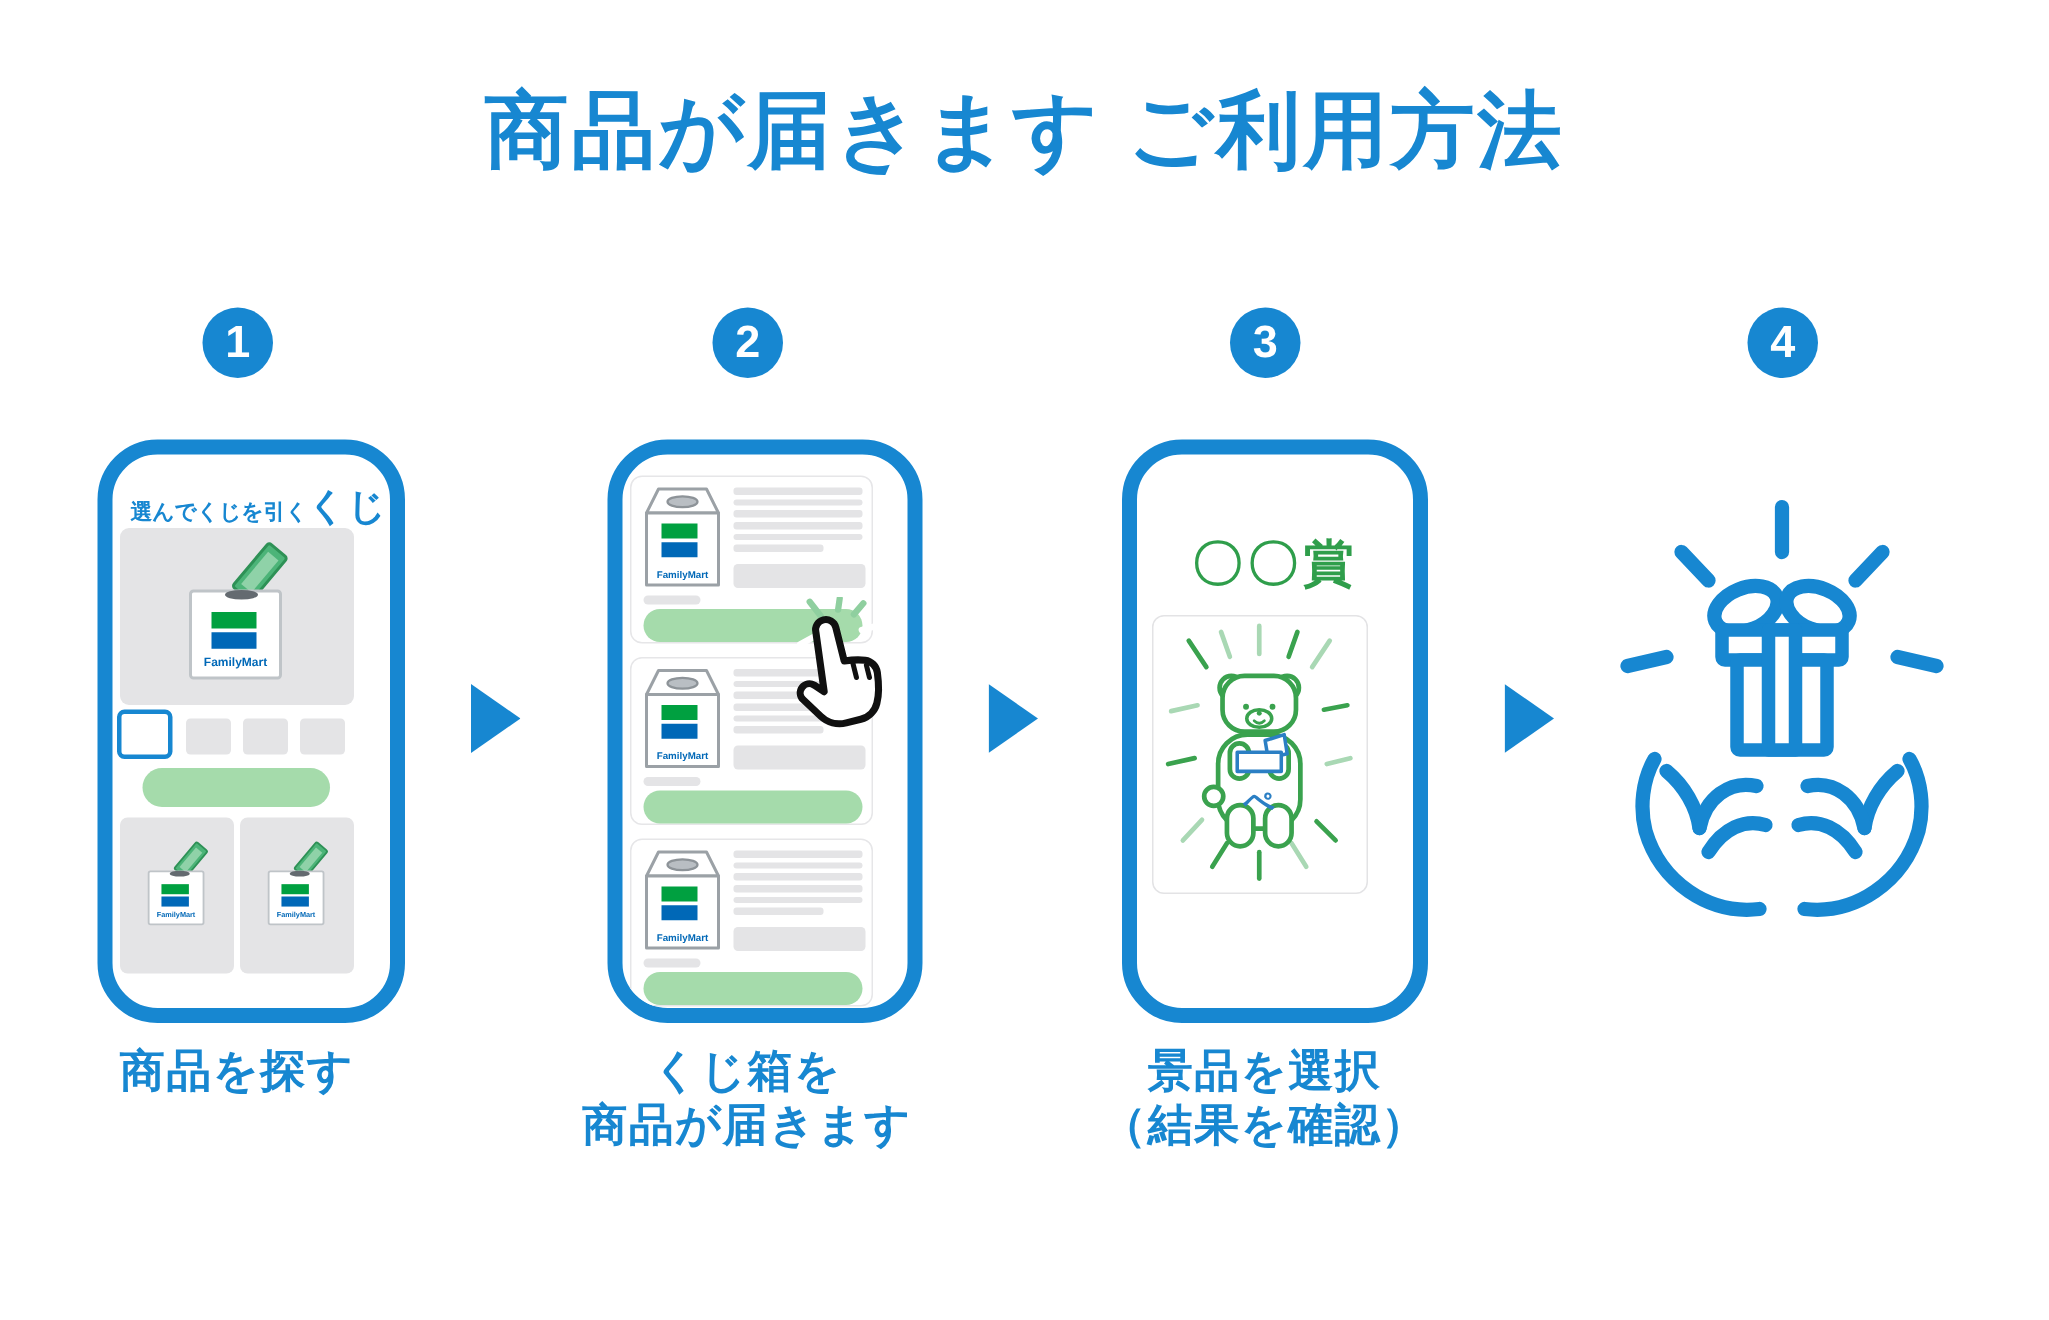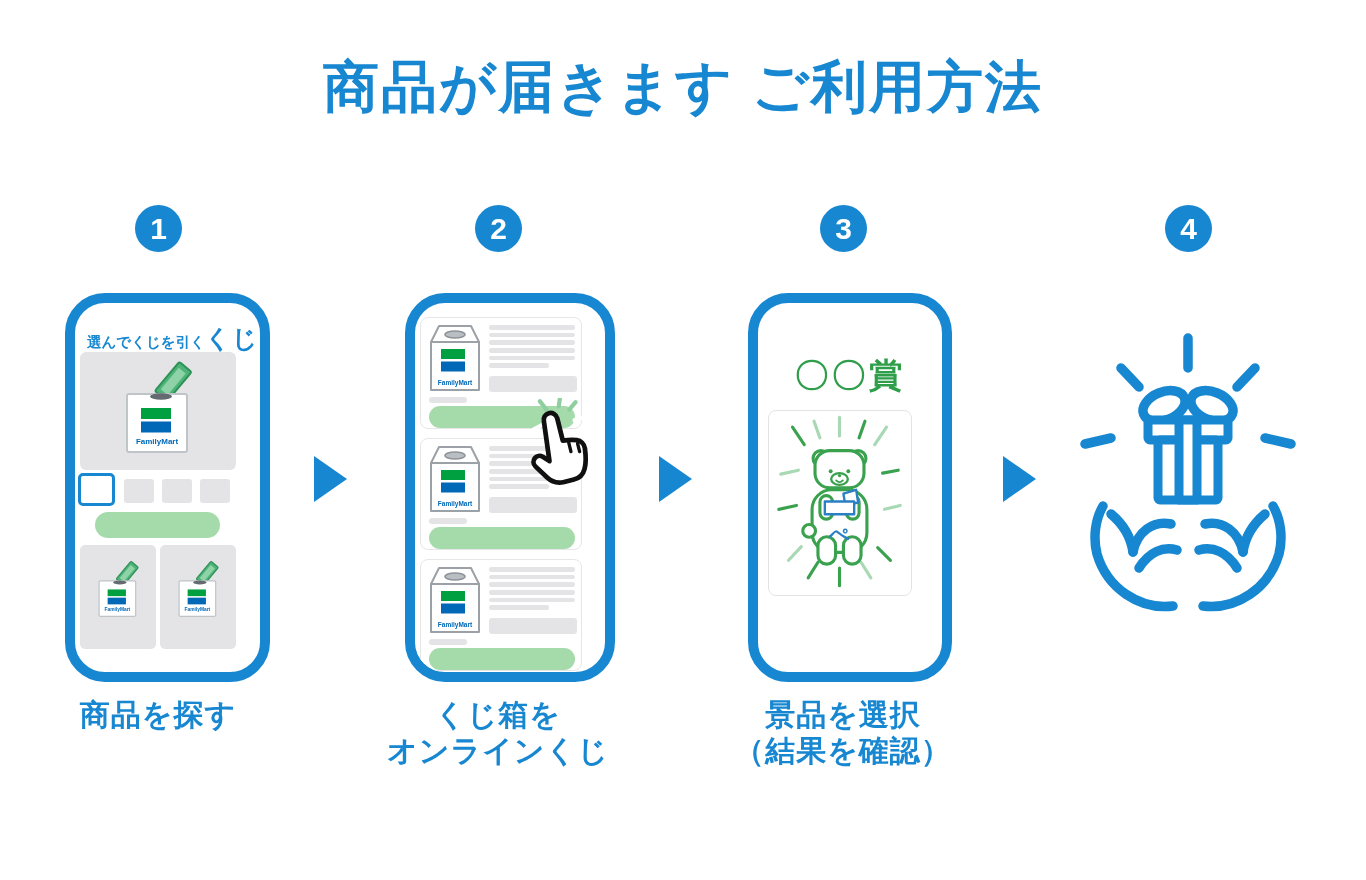--- a/index.html
+++ b/index.html
@@ -295,20 +295,20 @@
     <path class="gift-line" d="M190,184 C178,194 170,208 168,222"></path>
     <path class="gift-line" d="M168,222 C164,202 148,190 130,194"></path>
     <path class="gift-line" d="M162,238 C152,222 138,216 124,220"></path>
   </svg>
 
   <div class="caption" style="left:-12px;">
     <span>商品を探す</span>
   </div>
   <div class="caption" style="left:328px;">
     <span>くじ箱を</span>
-    <span>オンラインくじ</span>
+    <span>商品が届きます</span>
   </div>
   <div class="caption" style="left:673px;">
     <span>景品を選択</span>
     <span>（結果を確認）</span>
   </div>
 
 </div>
 
 </body></html>

